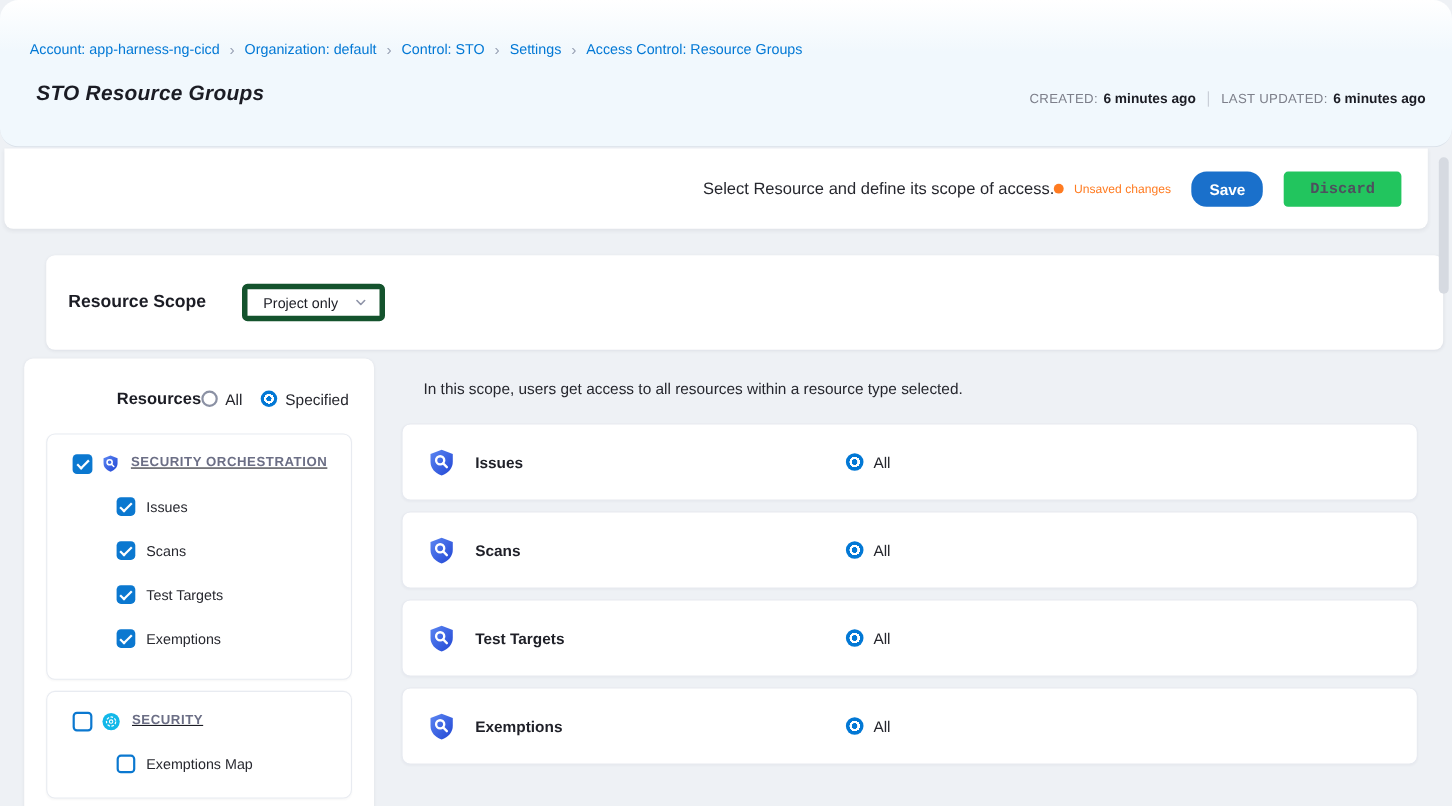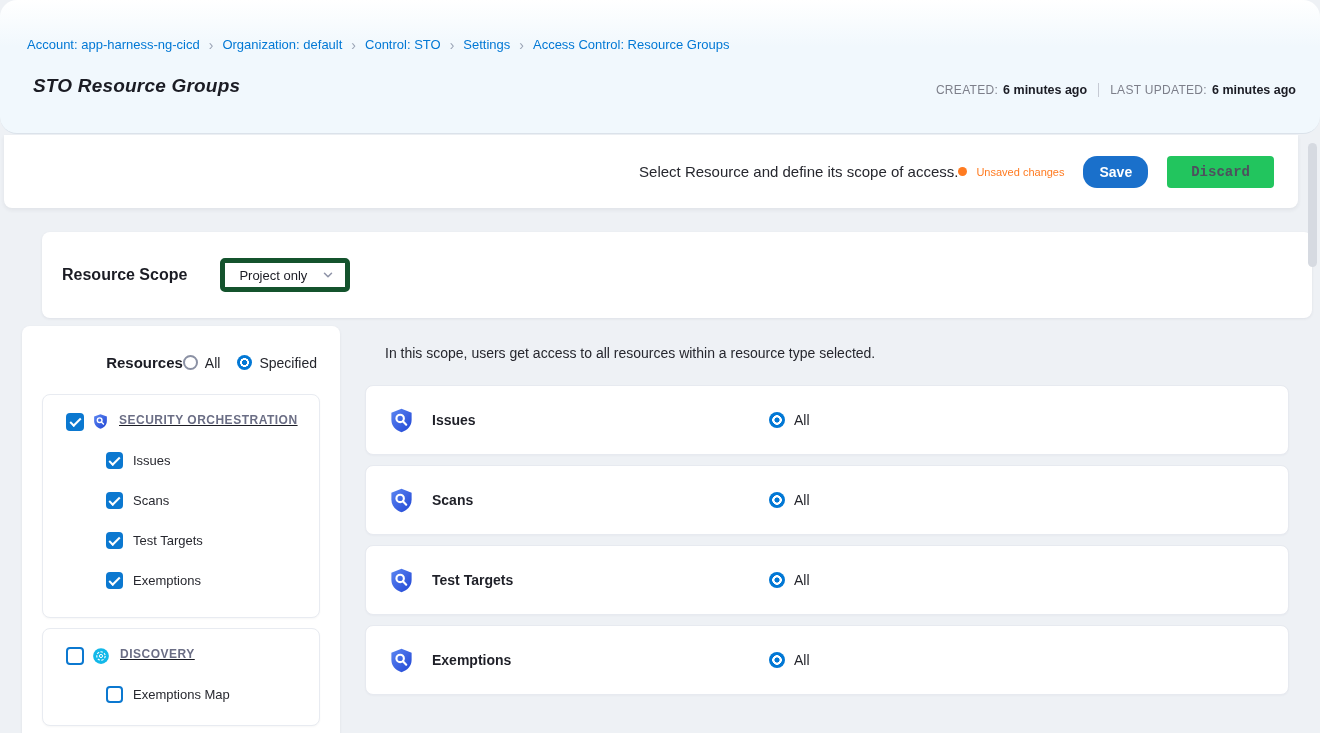--- a/index.html
+++ b/index.html
@@ -208,21 +208,21 @@
   </div>
 
   <div class="group-card disc">
     <div class="group-head">
       <span class="cb lg unchecked"></span>
       <svg class="icon-18" viewBox="0 0 24 24">
         <circle cx="12" cy="12" r="10.5" fill="#12b8e9"></circle>
         <circle cx="12" cy="12" r="5.6" fill="none" stroke="#fff" stroke-width="1.5" stroke-dasharray="3.2 1.8"></circle>
         <circle cx="12" cy="12" r="2.1" fill="none" stroke="#fff" stroke-width="1.3"></circle>
       </svg>
-      <span class="group-label">DISCOVERY</span>
+      <span class="group-label">SECURITY</span>
     </div>
     <div class="group-items">
       <div class="group-item">
         <span class="cb sm unchecked"></span>
         <span>Exemptions Map</span>
       </div>
     </div>
   </div>
 </div>
 

